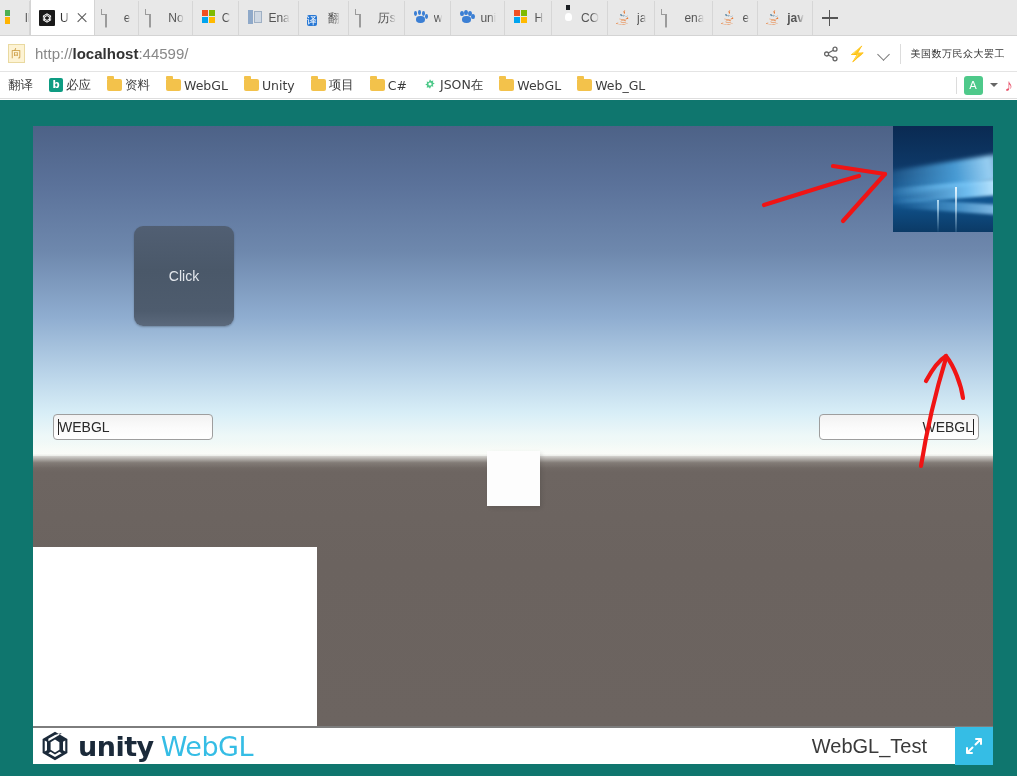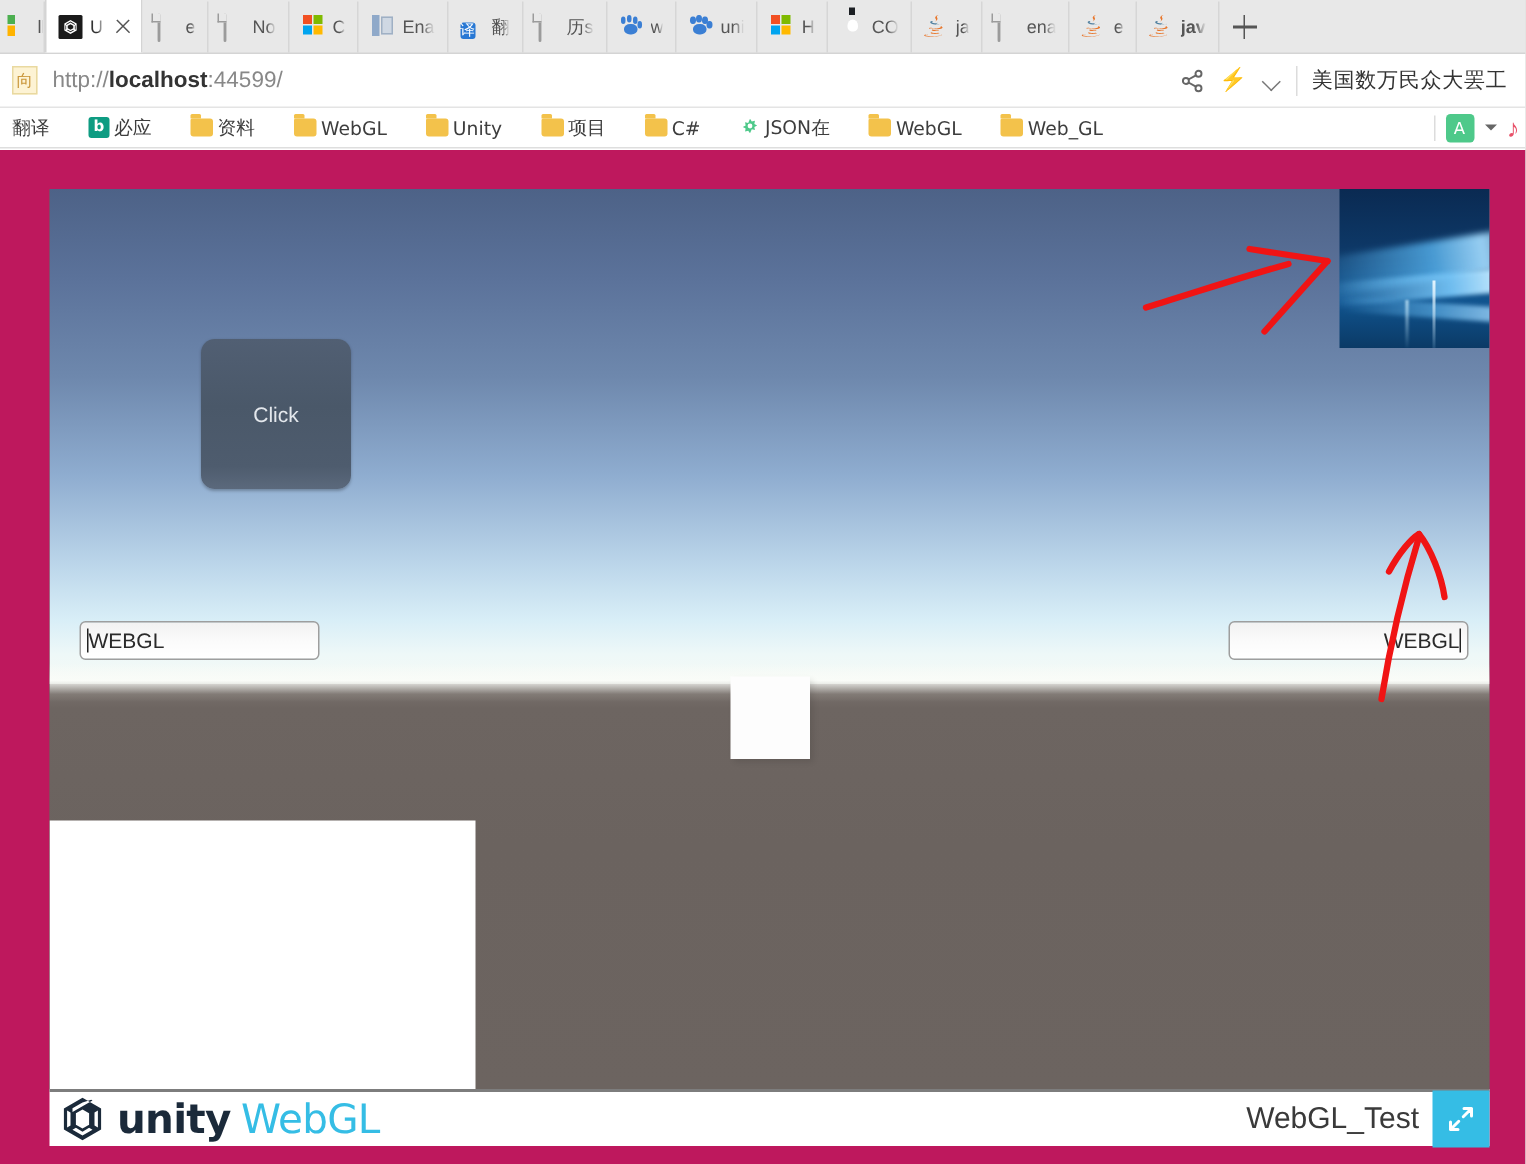--- a/index.html
+++ b/index.html
@@ -156,28 +156,28 @@
   .ic-share svg { display: block; }
   .ic-bolt { font-size: 15px; color: #3ec97a; line-height: 1; }
   .ic-chev { width: 12px; height: 12px; position: relative; }
   .ic-chev::after {
     content: ""; position: absolute; left: 1px; top: 2px;
     width: 8px; height: 8px; border-right: 1.6px solid #777;
     border-bottom: 1.6px solid #777; transform: rotate(45deg);
   }
   .addr-sep { width: 1px; height: 20px; background: #dcdcdc; }
   .news {
-    font-size: 14px; color: #333; white-space: nowrap;
+    font-size: 10px; color: #333; white-space: nowrap;
     font-family: "DejaVu Sans", sans-serif; letter-spacing: .5px;
   }
 
   
   .bookmarks {
     height: 27px; background: #fff; display: flex; align-items: center;
-    gap: 18px; padding: 0 4px; border-bottom: 1px solid #dedede;
+    gap: 8px; padding: 0 4px; border-bottom: 1px solid #dedede;
     overflow: hidden;
   }
   .bm {
     display: flex; align-items: center; gap: 3px;
     padding: 2px 4px; font-size: 12.5px; color: #3d3d3d;
     white-space: nowrap; flex: 0 0 auto;
     font-family: "DejaVu Sans", sans-serif;
   }
   .bm.clip-left {
     -webkit-mask-image: linear-gradient(to right, transparent 0%, #000 22%);
@@ -209,21 +209,21 @@
     width: 19px; height: 19px; background: #4ec98a; border-radius: 3px;
     color: #fff; font-size: 11px; line-height: 19px; text-align: center;
     font-family: "DejaVu Sans", sans-serif; position: relative;
   }
   .ext-caret { width: 0; height: 0; border: 4px solid transparent; border-top-color: #666; margin-top: 3px; }
   .ext-red { font-size: 17px; color: #e8526a; line-height: 1; }
 
   
   .page {
     position: absolute; left: 0; top: 100px; right: 0; bottom: 0;
-    background: #be185d; overflow: hidden;
+    background: #0f766e; overflow: hidden;
   }
 
   
   .webgl-container {
     position: absolute; left: 33px; top: 26px;
     width: 960px; height: 600px;
   }
   .webgl-canvas {
     position: absolute; inset: 0; overflow: hidden;
     background: #6b635f;
@@ -362,21 +362,21 @@
   .unity-logo svg { display: block; }
   .unity-word {
     font-size: 27px; font-weight: 700; color: #1b2a3a;
     font-family: "DejaVu Sans", sans-serif; letter-spacing: -.5px;
   }
   .webgl-word {
     font-size: 27px; color: #35bde5; font-weight: 400;
     font-family: "DejaVu Sans", sans-serif; letter-spacing: -.5px;
   }
   .footer-right {
-    margin-left: auto; display: flex; align-items: center; gap: 9px;
+    margin-left: auto; display: flex; align-items: center; gap: 28px;
   }
   .title-text {
     font-size: 20px; color: #3a3a3a;
     font-family: "Liberation Sans", sans-serif;
   }
   .fullscreen-btn {
     width: 38px; height: 38px; background: #35bde5;
     display: flex; align-items: center; justify-content: center;
   }
   .fullscreen-btn svg { display: block; }

